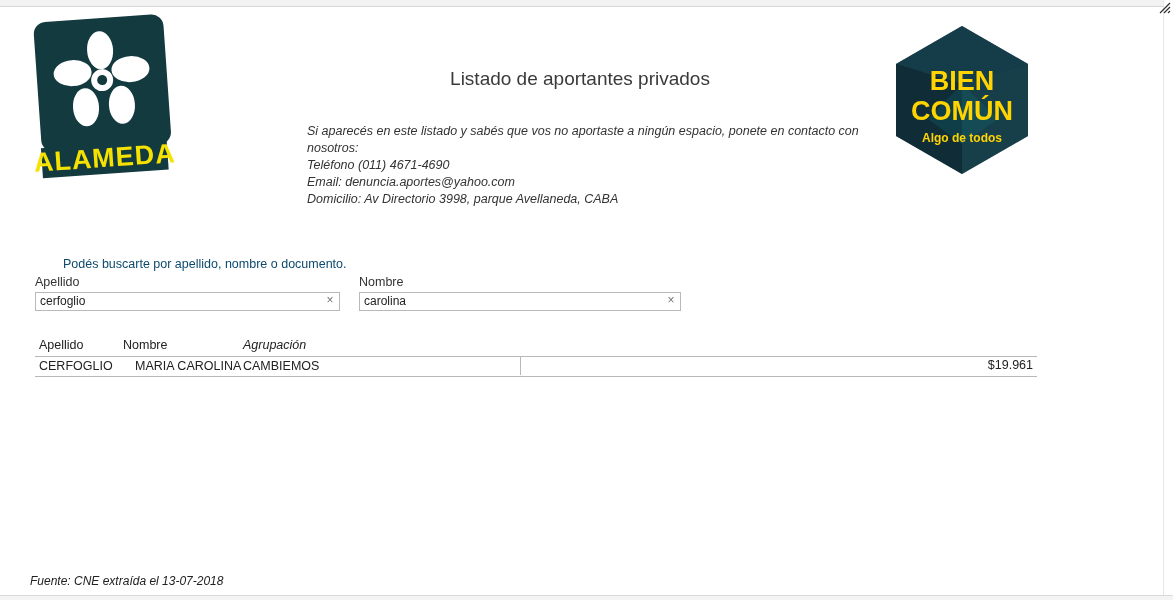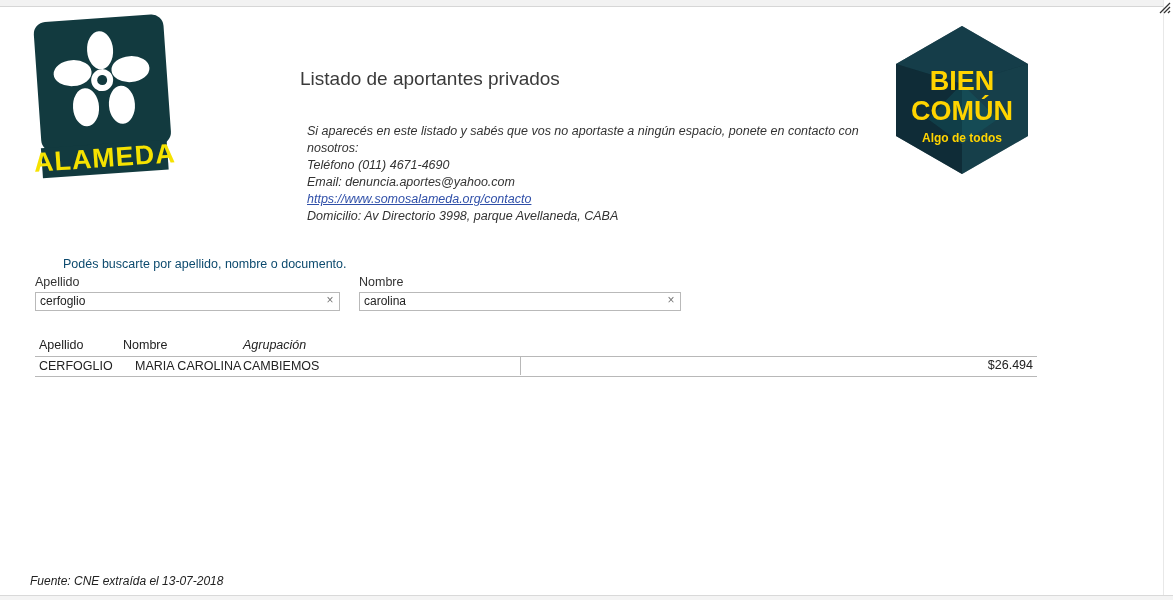--- a/index.html
+++ b/index.html
@@ -66,21 +66,21 @@
   }
   .logo-right {
     position: absolute;
     left: 888px; top: 18px;
     width: 148px; height: 152px; text-align: right;
   }
   .title {
     position: absolute;
     left: 300px; top: 62px;
     width: 560px;
-    text-align: left;
+    text-align: center;
     font-size: 19px;
     color: #3a3a3a;
     font-weight: normal;
   }
   .intro {
     position: absolute;
     left: 307px; top: 117px;
     width: 580px;
     font-size: 12.5px;
     line-height: 17px;
@@ -266,21 +266,20 @@
       </svg>
     </div>
 
     <div class="title">Listado de aportantes privados</div>
 
     <div class="intro">
       <div>Si aparecés en este listado y sabés que vos no aportaste a ningún espacio, ponete en contacto con</div>
       <div>nosotros:</div>
       <div>Teléfono (011) 4671-4690</div>
       <div>Email: denuncia.aportes@yahoo.com</div>
-      <div><a href="#">https://www.somosalameda.org/contacto</a></div>
       <div>Domicilio: Av Directorio 3998, parque Avellaneda, CABA</div>
     </div>
 
     <div class="logo-right">
       <svg width="148" height="152" viewBox="0 0 148 152">
         <polygon points="74,2 140,40 140,112 74,150 8,112 8,40" fill="#11313c"></polygon>
         <polygon points="74,2 140,40 74,60 8,40" fill="#17414d" opacity="0.75"></polygon>
         <polygon points="8,40 74,60 74,150 8,112" fill="#0e2b34" opacity="0.7"></polygon>
         <polygon points="140,40 140,112 74,150 74,60" fill="#1b4a56" opacity="0.55"></polygon>
         <polygon points="74,60 110,95 74,120 40,95" fill="#14606b" opacity="0.35"></polygon>
@@ -314,19 +313,19 @@
     <div class="thead">
       <span class="th-apellido">Apellido</span>
       <span class="th-nombre">Nombre</span>
       <span class="th-agrup">Agrupación</span>
     </div>
     <div class="row">
       <span class="cell c-apellido">CERFOGLIO</span>
       <span class="cell c-nombre">MARIA CAROLINA</span>
       <span class="cell c-agrup">CAMBIEMOS</span>
       <span class="amount-box">
-        <span class="c-monto">$26.494</span>
+        <span class="c-monto">$19.961</span>
       </span>
     </div>
   </div>
 
   <div class="footer">Fuente: CNE extraída el 13-07-2018</div>
 </div>
 
 </body></html>

